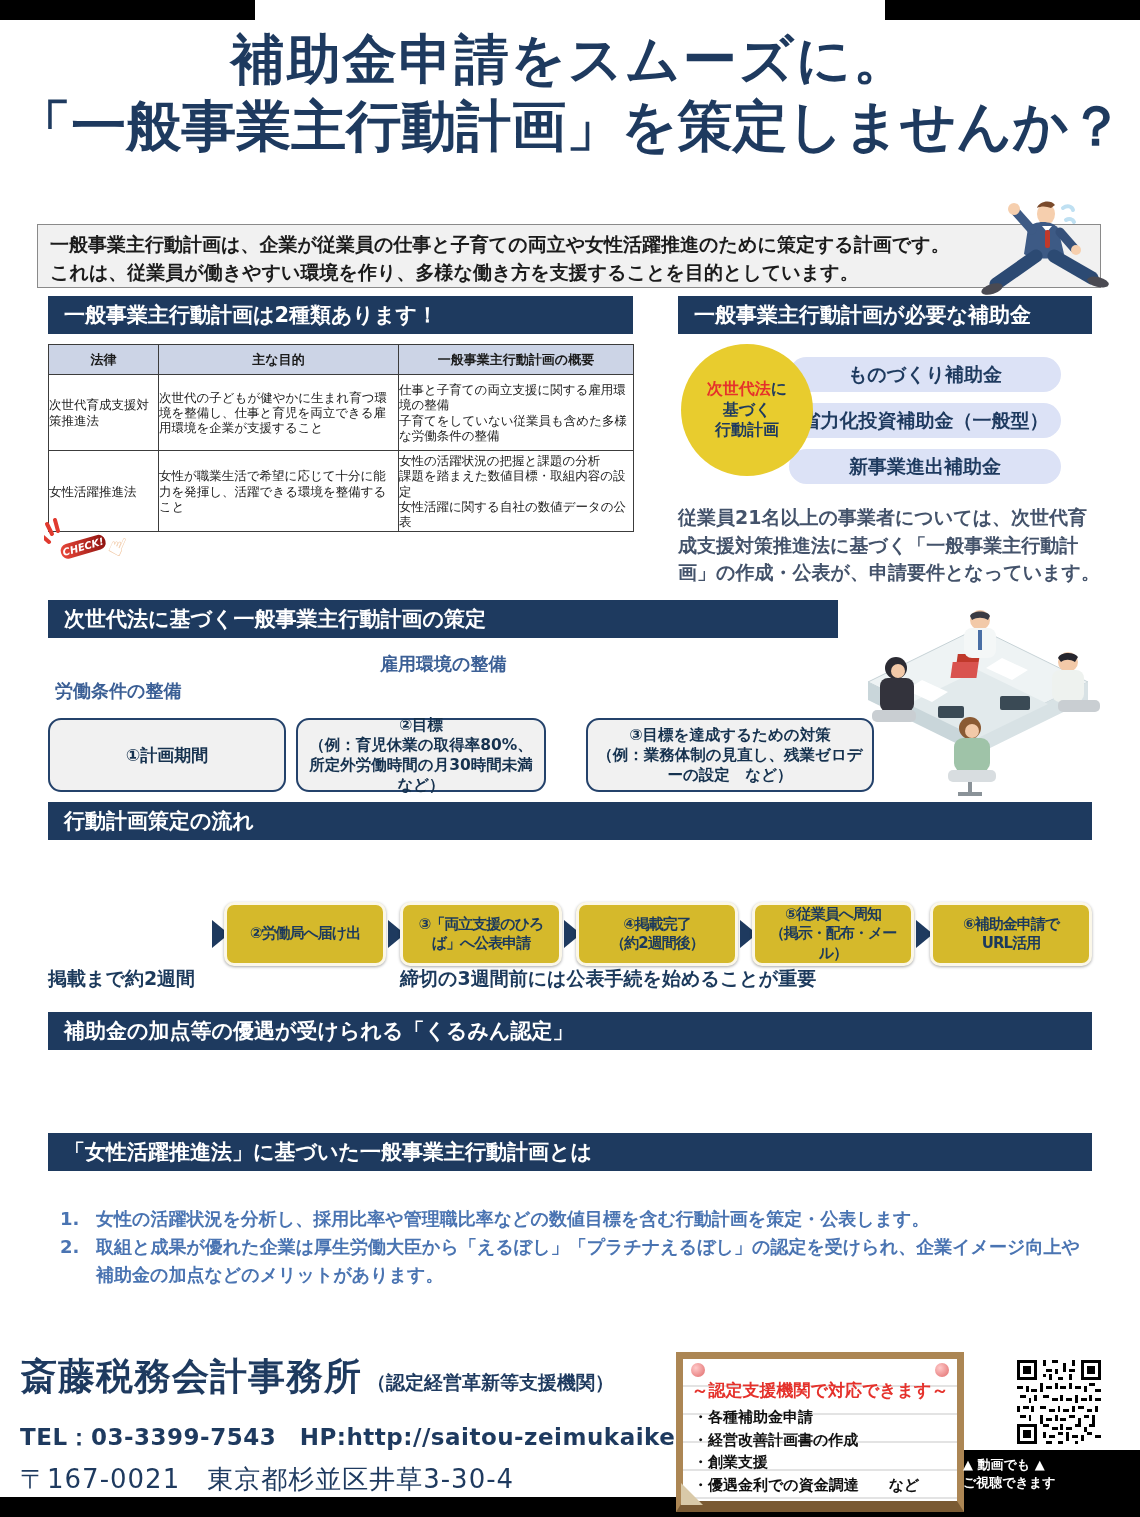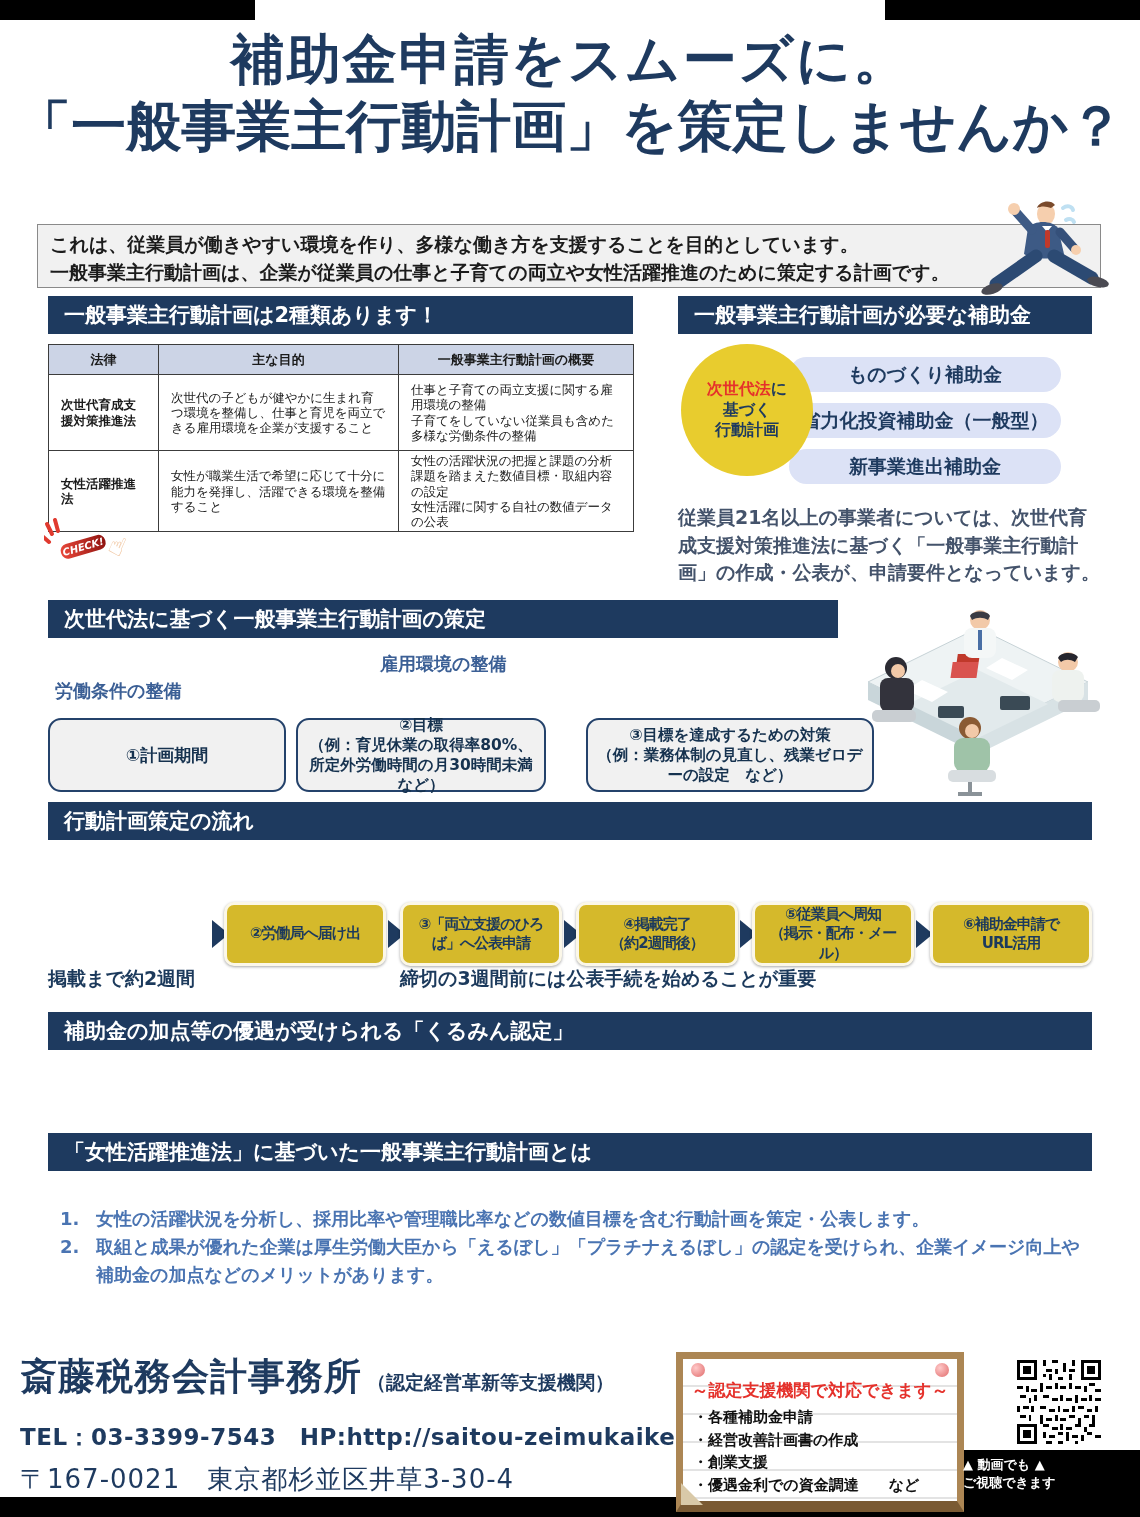--- a/index.html
+++ b/index.html
@@ -35,23 +35,23 @@
   .sec-sub{left:678px;top:296px;width:414px;}
   .sec-form{left:48px;top:600px;width:790px;}
   .sec-flow{left:48px;top:802px;width:1044px;}
   .sec-kurumin{left:48px;top:1012px;width:1044px;}
   .sec-josei{left:48px;top:1133px;width:1044px;}
 
   
   table.law{position:absolute;left:48px;top:344px;width:585px;border-collapse:collapse;
     table-layout:fixed;background:#fff;}
   table.law th,table.law td{border:1px solid #3c3c3c;vertical-align:middle;
-    font-size:12.5px;line-height:1.22;color:#1b1b1b;padding:2px 12px;box-sizing:border-box;margin-top:24px;}
+    font-size:12.5px;line-height:1.22;color:#1b1b1b;padding:2px 0;box-sizing:border-box;margin-top:24px;}
   table.law th{background:#ccd4e6;font-weight:700;text-align:center;height:30px;font-size:13px;}
-  td.law-name{color:#2e74b5;font-weight:700;font-size:13.5px;}
+  td.law-name{color:#2e74b5;font-weight:400;font-size:13.5px;}
   td.pre{white-space:pre-line;}
   .col-law{width:110px}.col-purpose{width:240px}.col-outline{width:235px}
 
   
   .check-wrap{position:absolute;left:44px;top:518px;width:90px;height:46px;}
 
   
   .circle{position:absolute;left:681px;top:344px;width:132px;height:132px;border-radius:50%;
     background:#e8cc2e;display:flex;flex-direction:column;justify-content:center;align-items:center;
     z-index:3;color:#1e3a5f;font-weight:800;font-size:16px;line-height:1.3;text-align:center;}
@@ -128,22 +128,22 @@
 
   <div class="blk corner-l"></div>
   <div class="blk corner-r"></div>
   <div class="blk band-bottom"></div>
   <div class="blk qr-patch"></div>
 
   <div class="title1">補助金申請をスムーズに。</div>
   <div class="title2">「一般事業主行動計画」を策定しませんか？</div>
 
   <div class="intro">
+    <p>一般事業主行動計画は、企業が従業員の仕事と子育ての両立や女性活躍推進のために策定する計画です。</p>
     <p>これは、従業員が働きやすい環境を作り、多様な働き方を支援することを目的としています。</p>
-    <p>一般事業主行動計画は、企業が従業員の仕事と子育ての両立や女性活躍推進のために策定する計画です。</p>
   </div>
 
   <svg class="illu illu-runner" viewBox="0 0 135 108">
     <path d="M83 12c4-3 9-2 10 2" stroke="#bfe0f2" stroke-width="4" fill="none" stroke-linecap="round"></path>
     <path d="M86 24c3-2 7-1 8 2" stroke="#bfe0f2" stroke-width="4" fill="none" stroke-linecap="round"></path>
     <ellipse cx="66" cy="18" rx="9" ry="11" fill="#f6cfae"></ellipse>
     <path d="M57 12c2-7 14-9 18-3l-4 3c-5-2-10-2-14 0z" fill="#7a4a2b"></path>
     <path d="M48 32c6-8 24-8 30 0l6 26c-8 6-32 6-40 0z" fill="#3d5a85"></path>
     <path d="M62 30l5 6 5-6z" fill="#ffffff"></path>
     <rect x="65" y="34" width="5" height="18" rx="2" fill="#c0392b"></rect>

